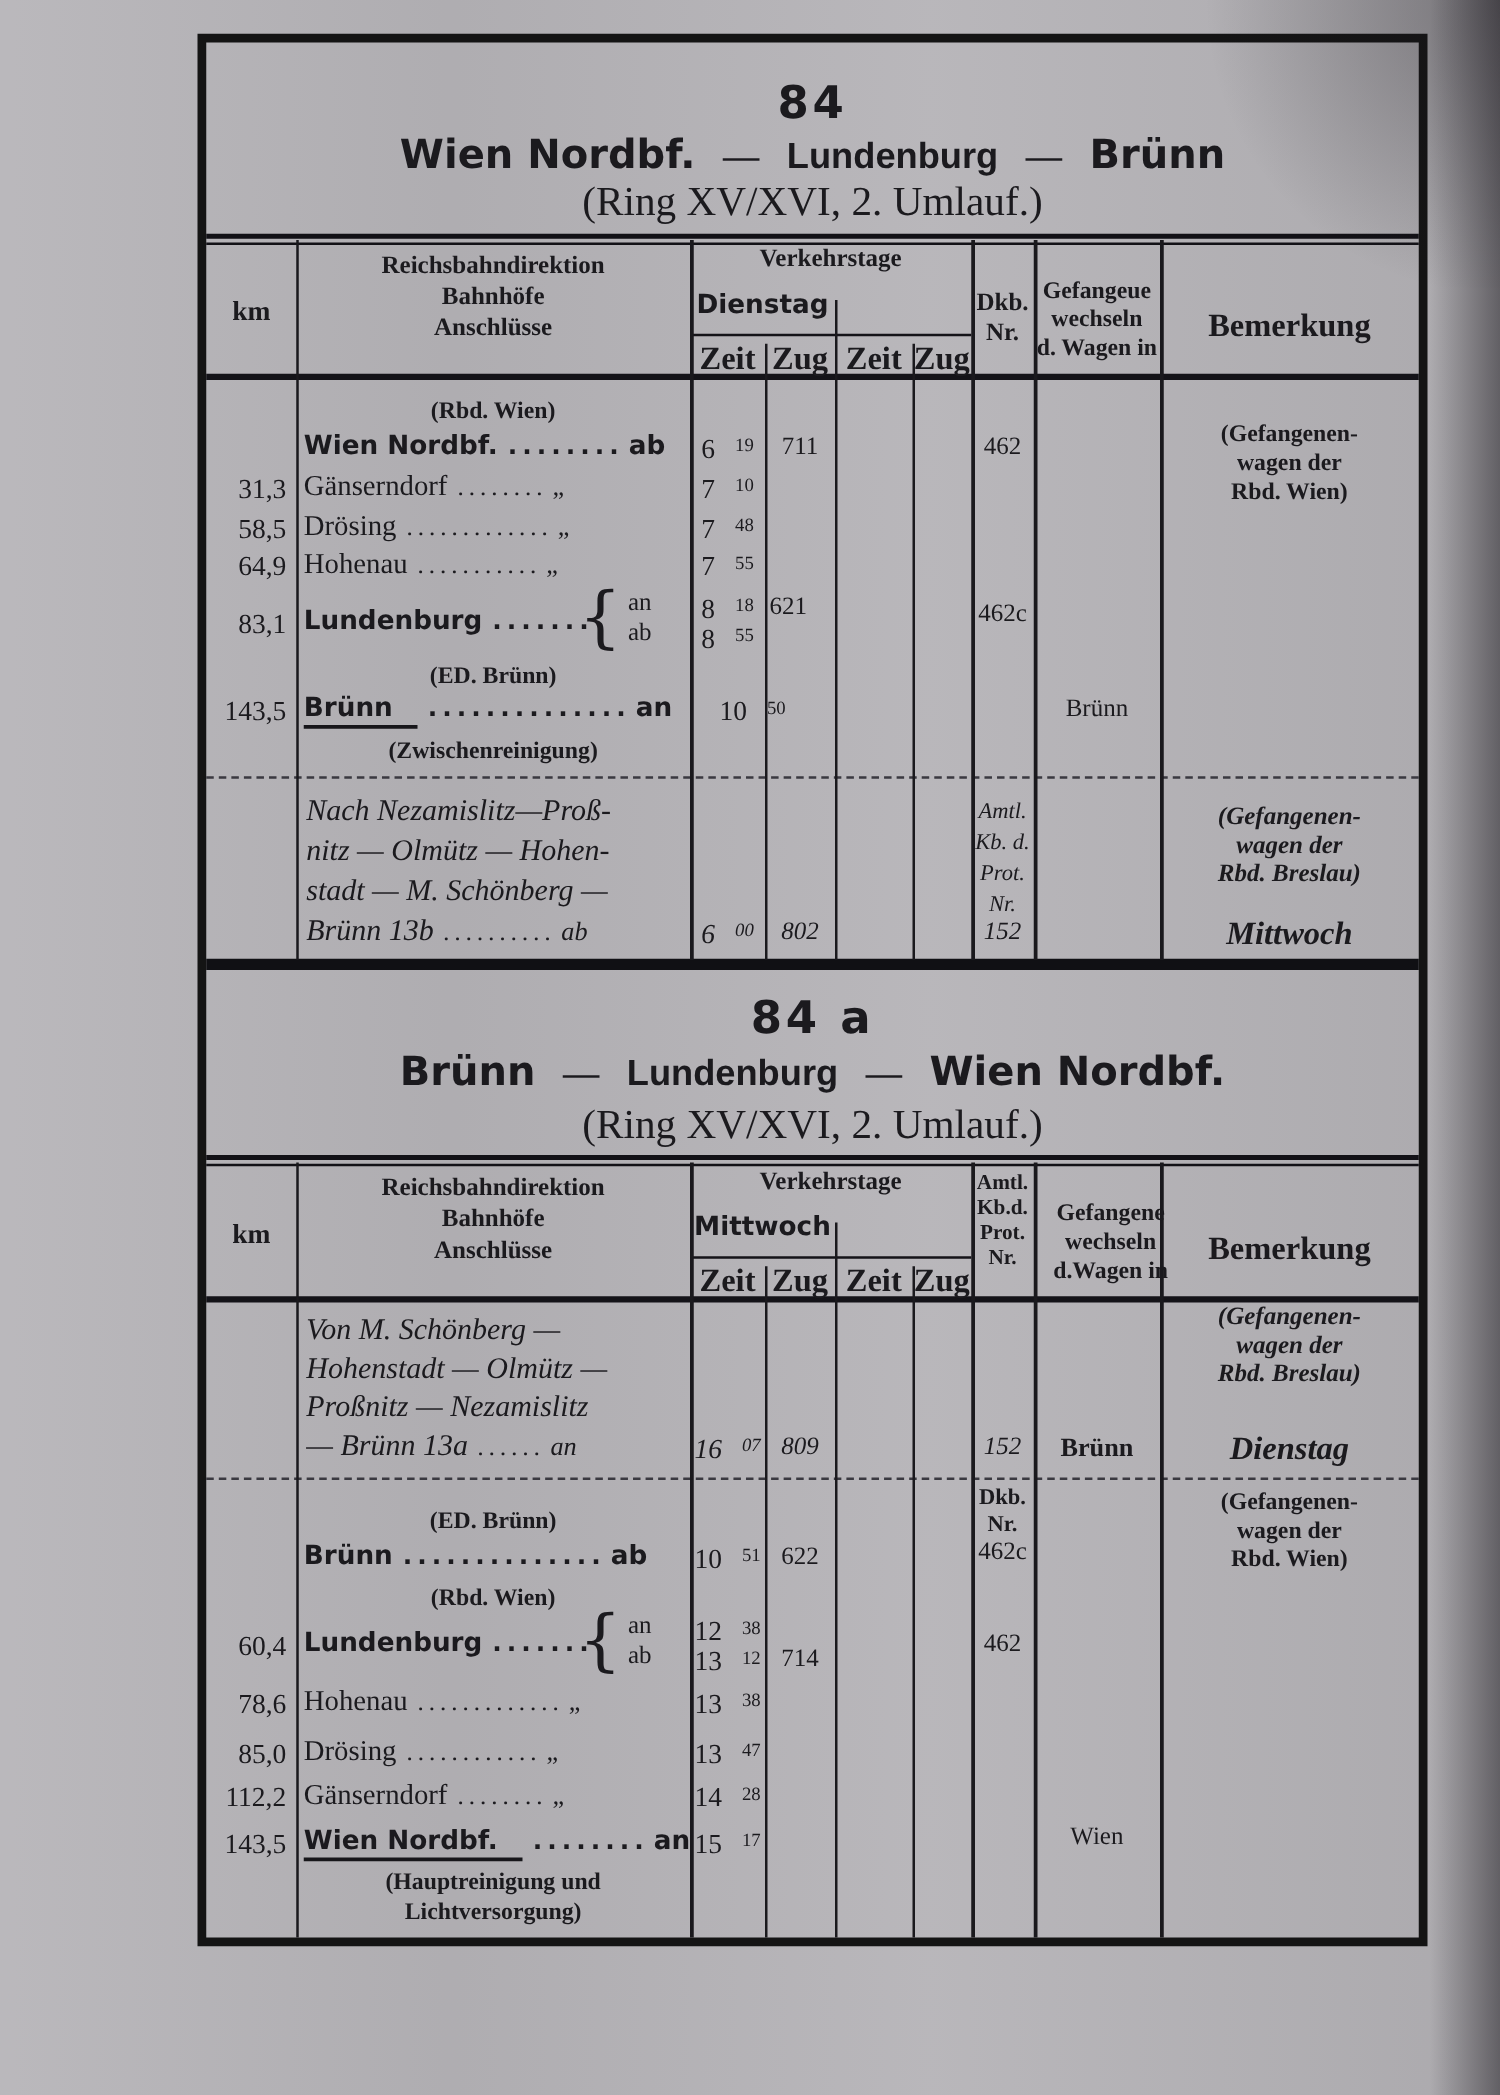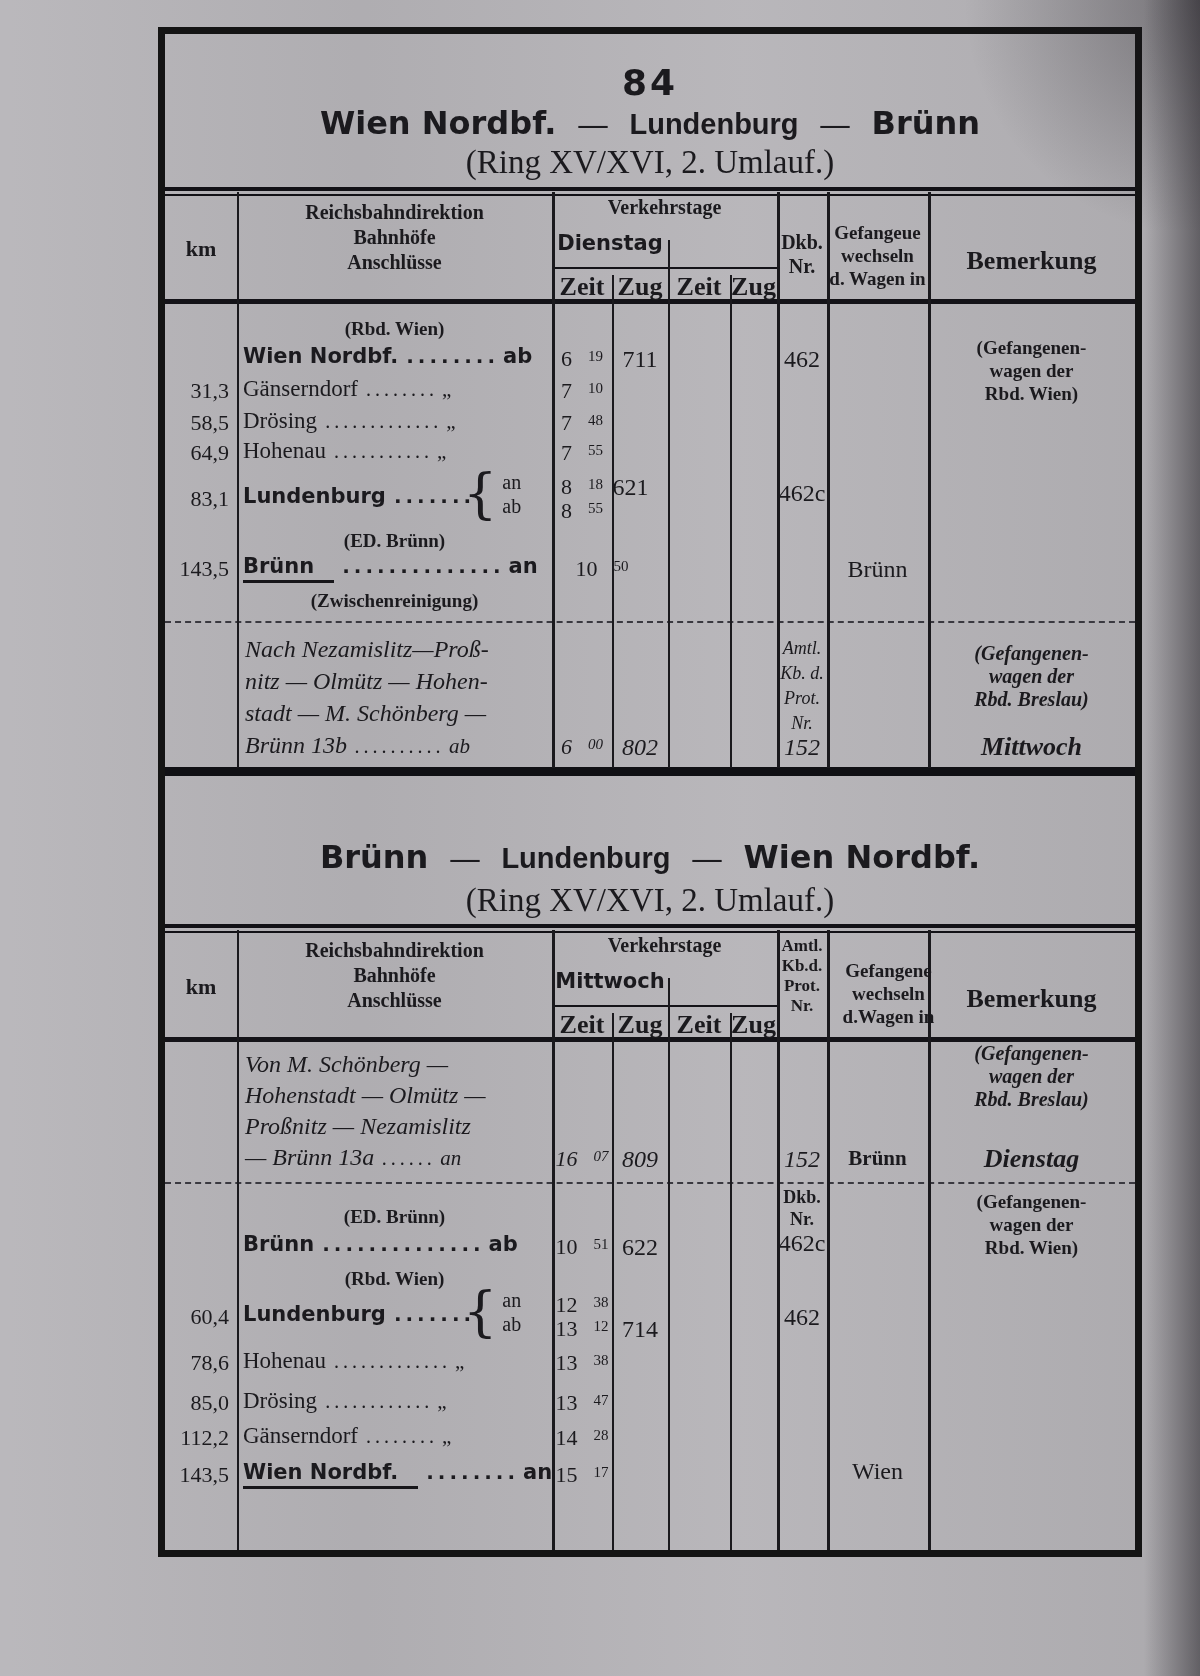--- a/index.html
+++ b/index.html
@@ -37,21 +37,21 @@
   .stn-b{font-family:"DejaVu Sans",sans-serif;font-weight:bold;font-size:21px;white-space:nowrap}
   .stn-s{font-family:"Liberation Serif",serif;font-size:23px;white-space:nowrap}
   .stn-i{font-family:"Liberation Serif",serif;font-style:italic;font-size:24px;white-space:nowrap}
   .ldr{letter-spacing:4px;margin-left:8px;margin-right:4px;font-size:20px}
   .suf{font-size:21px}
   .ul{display:inline-block;border-bottom:3px solid #17161a;padding:0 20px 2px 0}
   .kmv{font-size:22px}
   .note{font-weight:bold;font-size:19px}
   .time{font-size:22px;white-space:nowrap}
   .mm{font-size:15px;position:relative;top:-5px;margin-left:16px}
-  .zug{font-size:24px}
+  .zug{font-size:20px}
   .bem{font-weight:bold}
   .bracewrap{display:flex;align-items:center}
   .brace{font-size:54px;line-height:56px;font-family:"DejaVu Serif",serif}
   .anab{display:inline-flex;flex-direction:column;margin-left:5px;font-size:20px;line-height:24px}
   .shadow-right{position:absolute;right:0;top:0;width:56px;height:1676px;pointer-events:none;
     background:linear-gradient(to right, rgba(25,22,28,0), rgba(25,22,28,.5));}
   .shadow-corner{position:absolute;right:0;top:0;width:260px;height:230px;pointer-events:none;
     background:radial-gradient(circle at 100% 0, rgba(25,22,28,.38), rgba(25,22,28,0) 68%);}
 </style>
 </head>
@@ -158,20 +158,21 @@
   <div class="t c i f18 lh25 pre" style="left:608px;top:602px;width:58px">Amtl.
 Kb. d.
 Prot.
 Nr.</div>
   <div class="t c i zug" style="left:612px;top:700px;width:50px">152</div>
   <div class="t c bem i f20 lh23 pre" style="left:763px;top:608px;width:207px">(Gefangenen-
 wagen der
 Rbd. Breslau)</div>
   <div class="t c bem i f21" style="left:763px;top:698px;width:207px">Mittwoch</div>
 
+  <div class="t c" style="left:0;top:760px;width:970px"><span class="hnum">84 a</span></div>
 
   <div class="t route" style="top:804px">
     <span class="rt-main">Brünn</span>
     <span class="rt-sep">—</span>
     <span class="rt-via">Lundenburg</span>
     <span class="rt-sep">—</span>
     <span class="rt-main">Wien Nordbf.</span>
   </div>
 
   <div class="t c ring" style="left:0;top:848px;width:970px">(Ring XV/XVI, 2. Umlauf.)</div>
@@ -262,17 +263,19 @@
 
   <div class="t rt kmv" style="left:2px;top:1391px;width:62px">112,2</div>
   <div class="t stn-s" style="left:78px;top:1389px"><span>Gänserndorf</span><span class="ldr">........</span><span class="suf">„</span></div>
   <div class="t c time" style="left:387px;top:1391px;width:60px"><span>14</span><span class="mm">28</span></div>
 
   <div class="t rt kmv" style="left:2px;top:1428px;width:62px">143,5</div>
   <div class="t stn-b" style="left:78px;top:1426px"><span class="ul">Wien Nordbf.</span><span class="ldr">........</span><span class="suf">an</span></div>
   <div class="t c time" style="left:387px;top:1428px;width:60px"><span>15</span><span class="mm">17</span></div>
   <div class="t c zug" style="left:662px;top:1424px;width:101px">Wien</div>
 
+  <div class="t c note pre lh24" style="left:72px;top:1460px;width:315px">(Hauptreinigung und
+Lichtversorgung)</div>
 
 </div>
 
 <div class="shadow-corner"></div>
 <div class="shadow-right"></div>
 
 </body></html>

